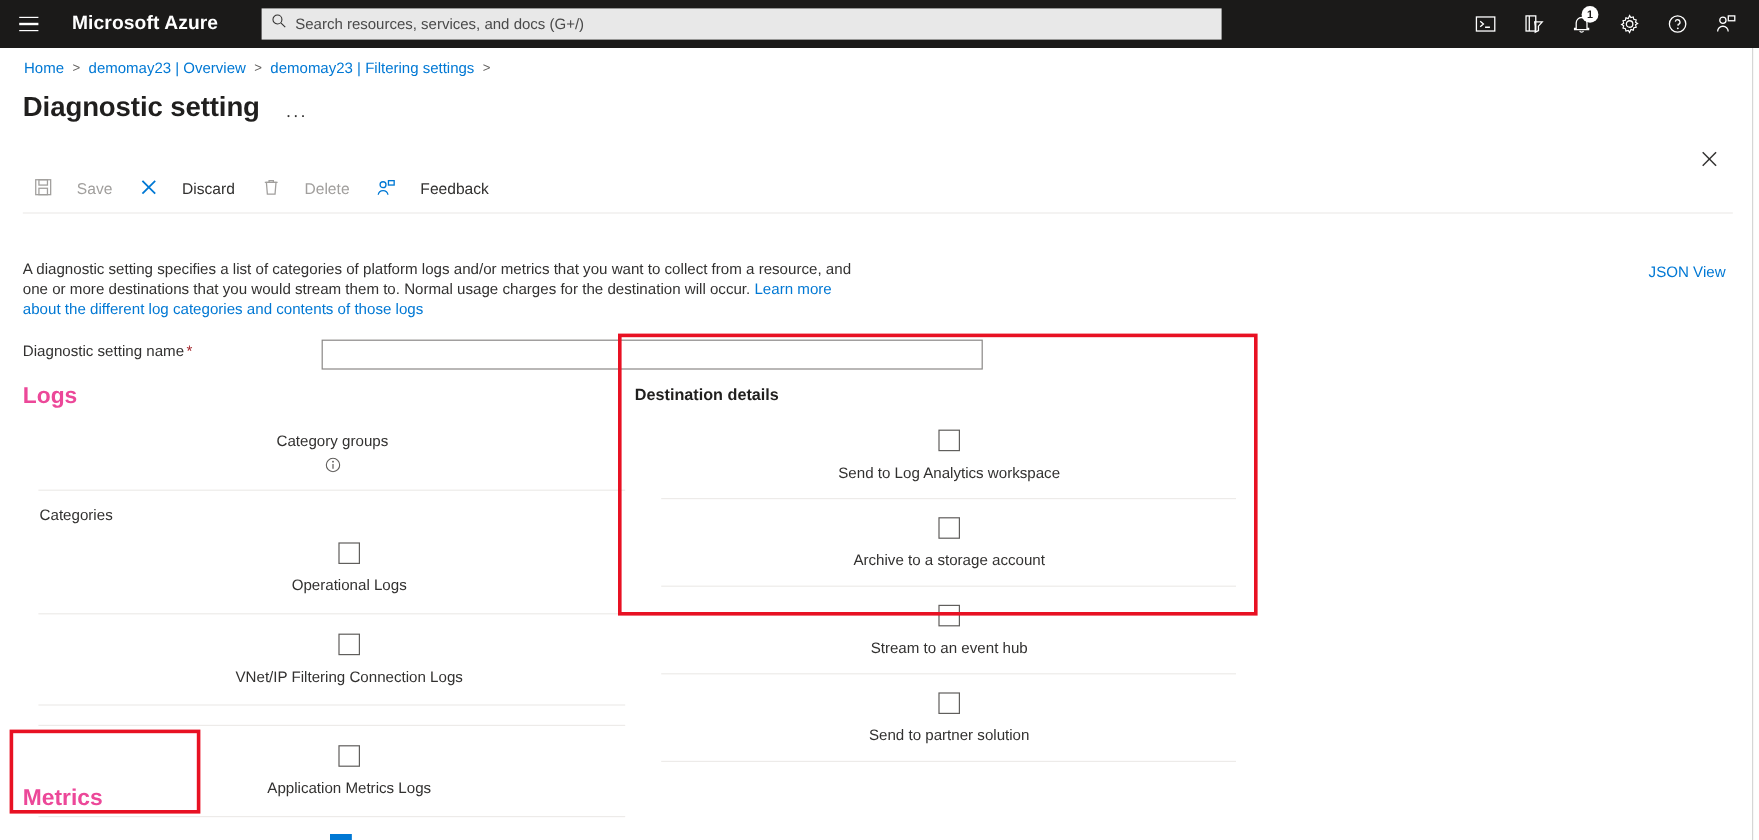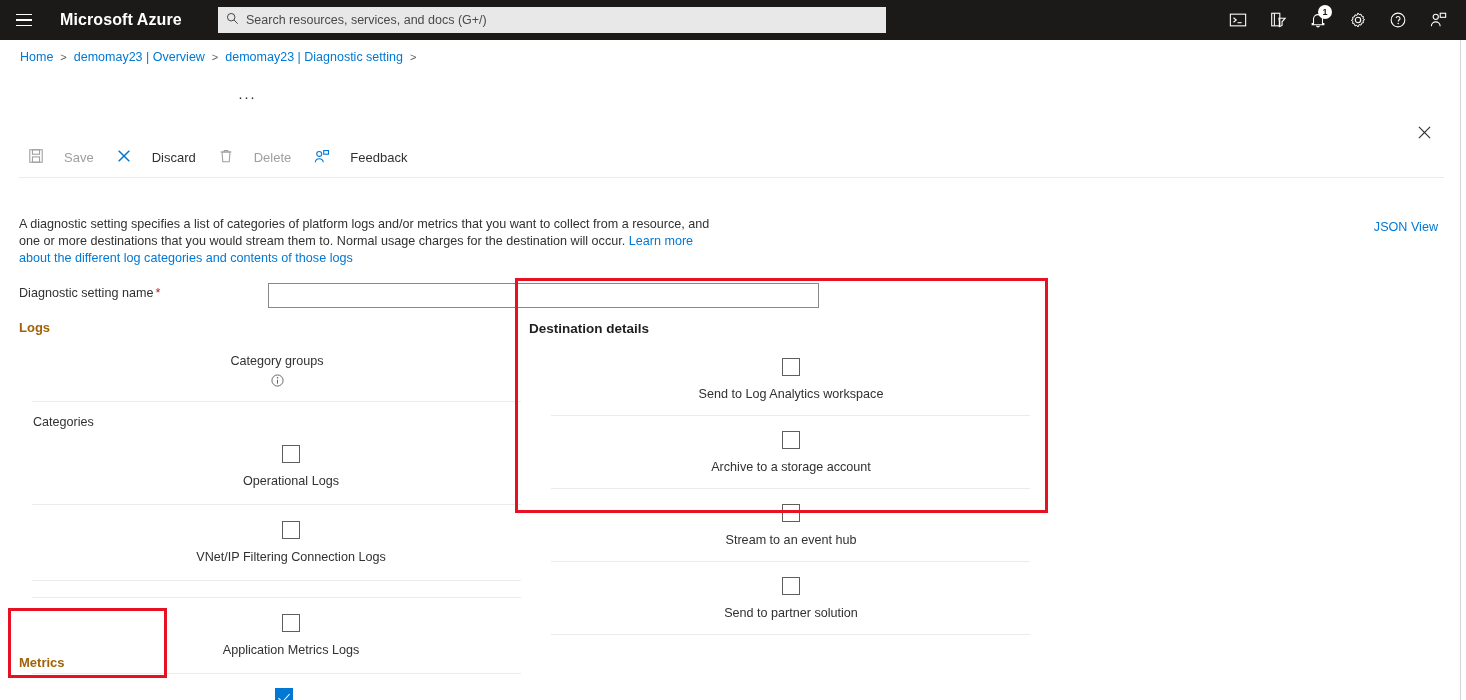--- a/index.html
+++ b/index.html
@@ -25,21 +25,21 @@
   }
   .hamburger span {
     display: block; width: 16px; height: 1.5px; background: #ffffff;
   }
   .brand {
     color: #ffffff; font-size: 16px; font-weight: bold;
     margin-left: 12px; letter-spacing: .1px; cursor: pointer;
   }
   .searchwrap {
     position: absolute; left: 218px; top: 7px;
-    width: 668px; height: 26px;
+    width: 800px; height: 26px;
     background: #e8e8e8;
     display: flex; align-items: center;
     padding: 0 8px;
     cursor: text;
   }
   .searchwrap svg { flex: 0 0 auto; margin-right: 7px; }
   .searchwrap input {
     border: 0; outline: 0; background: transparent;
     font-family: "Liberation Sans", sans-serif;
     font-size: 12.5px; color: #323130; width: 100%;
@@ -135,21 +135,21 @@
     position: absolute; left: 249px; top: 0;
     width: 551px; height: 25px;
     border: 1px solid #8a8886; background: #ffffff;
     font-family: "Liberation Sans", sans-serif;
     font-size: 12.6px; color: #323130; padding: 0 8px; outline: none;
   }
 
   
   .logs-col { position: absolute; top: 280px; left: 19px; width: 502px; }
   .sec-head {
-    font-size: 13px; font-weight: bold; color: #a16207;
+    font-size: 19px; font-weight: bold; color: #ec4899;
   }
   .sub-head {
     font-size: 12.6px; color: #323130;
     display: flex; align-items: center; gap: 6px;
   }
   .info-icon { cursor: pointer; display: inline-flex; }
   .cbrow {
     display: flex; align-items: center; gap: 11px;
     cursor: pointer;
     flex-direction: column;
@@ -247,24 +247,25 @@
   </div>
 </div>
 
 <div class="blade">
 
   <div class="breadcrumb">
     <span class="crumb">Home</span>
     <span class="sep">&gt;</span>
     <span class="crumb">demomay23 | Overview</span>
     <span class="sep">&gt;</span>
-    <span class="crumb">demomay23 | Diagnostic setting</span>
+    <span class="crumb">demomay23 | Filtering settings</span>
     <span class="sep">&gt;</span>
   </div>
 
+  <div class="pagetitle">Diagnostic setting</div>
   <div class="ellipsis-btn">···</div>
 
   <div class="close-btn">
     <svg width="13" height="13" viewBox="0 0 14 14">
       <line x1="1" y1="1" x2="13" y2="13" stroke="#323130" stroke-width="1.3"></line>
       <line x1="13" y1="1" x2="1" y2="13" stroke="#323130" stroke-width="1.3"></line>
     </svg>
   </div>
 
   <div class="cmdbar">

